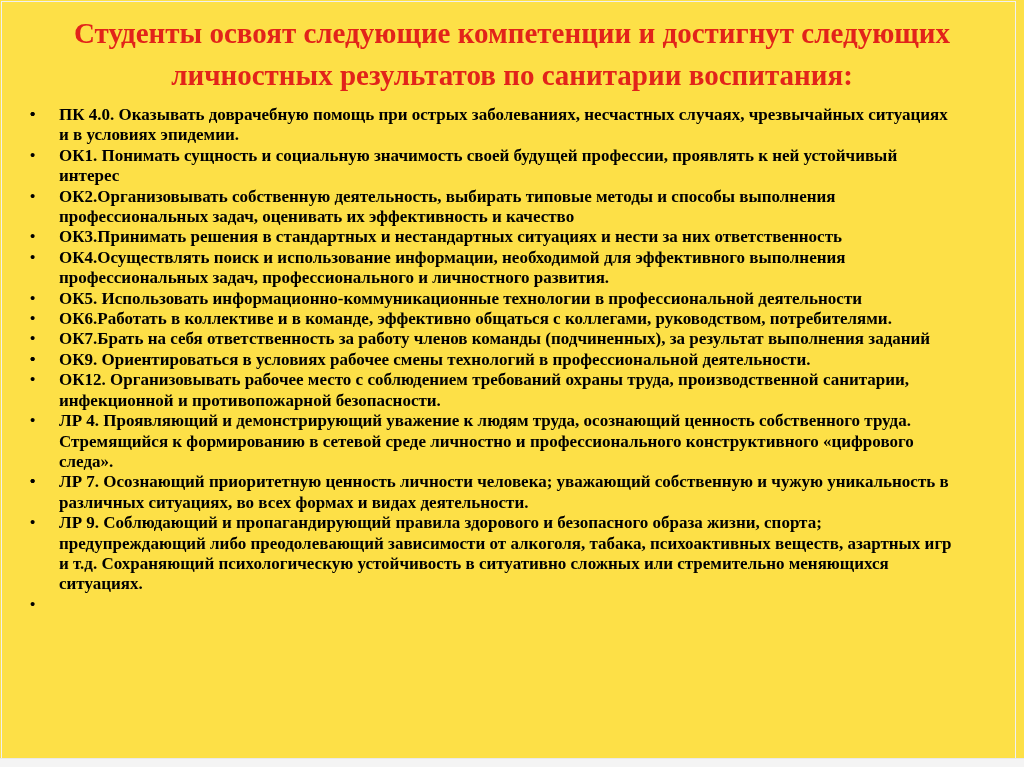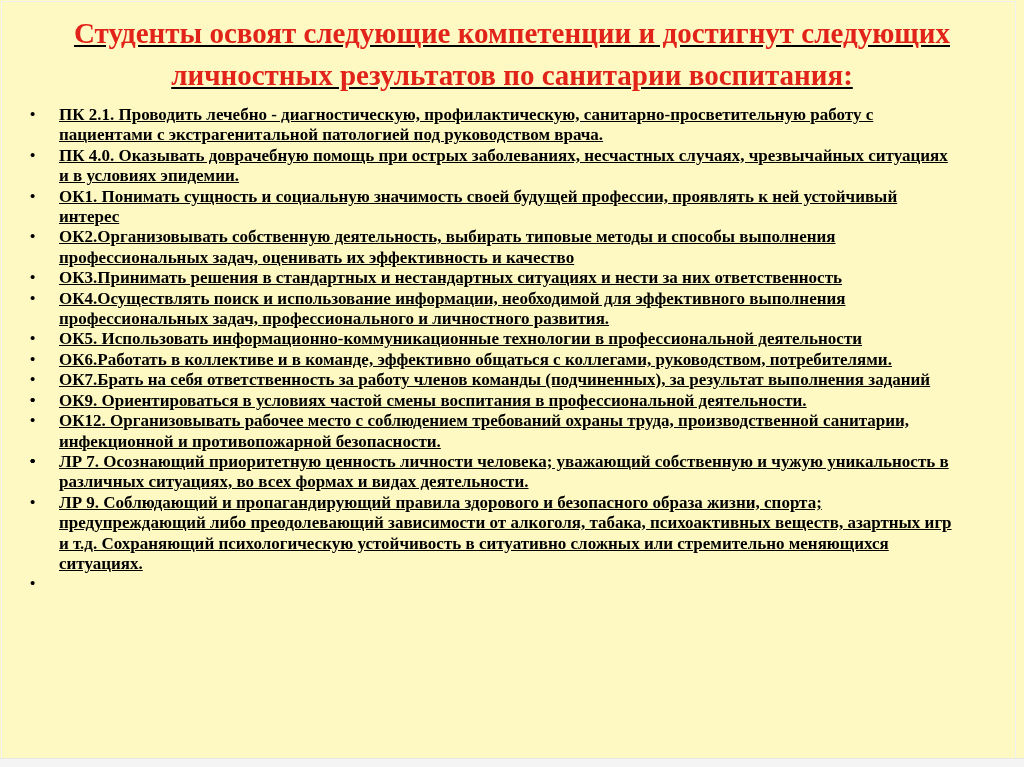--- a/index.html
+++ b/index.html
@@ -10,22 +10,21 @@
   body {
     width: 1024px;
     height: 767px;
     overflow: hidden;
     font-family: "Liberation Serif", "DejaVu Serif", serif;
   }
   .slide {
     position: relative;
     width: 1024px;
     height: 767px;
-    background: #fef9c3;
-    text-decoration: underline;
+    background: #fde047;
   }
   .frame {
     position: absolute;
     left: 1px;
     top: 1px;
     right: 8px;
     bottom: 8px;
     border: 1px solid #f0f0f0;
     pointer-events: none;
   }
@@ -77,33 +76,33 @@
 
 <div class="slide">
   <div class="frame"></div>
 
   <h1 class="title" style="color: rgb(226, 35, 26);">
     <span class="title-line">Студенты освоят следующие компетенции и достигнут следующих</span>
     <span class="title-line">личностных результатов по санитарии воспитания:</span>
   </h1>
 
   <ul class="list" style="color: rgb(0, 0, 0);">
-    <li><span class="marker">•</span><span>ПК 2.1. Проводить лечебно - диагностическую, профилактическую, санитарно-просветительную работу с пациентами с экстрагенитальной патологией под руководством врача.</span></li>
+    <li><span class="marker">•</span></li>
     <li><span class="marker">•</span><span>ПК 4.0. Оказывать доврачебную помощь при острых заболеваниях, несчастных случаях, чрезвычайных ситуациях и в условиях эпидемии.</span></li>
     <li><span class="marker">•</span><span>ОК1. Понимать сущность и социальную значимость своей будущей профессии, проявлять к ней устойчивый интерес</span></li>
     <li><span class="marker">•</span><span>ОК2.Организовывать собственную деятельность, выбирать типовые методы и способы выполнения профессиональных задач, оценивать их эффективность и качество</span></li>
     <li><span class="marker">•</span><span>ОК3.Принимать решения в стандартных и нестандартных ситуациях и нести за них ответственность</span></li>
     <li><span class="marker">•</span><span>ОК4.Осуществлять поиск и использование информации, необходимой для эффективного выполнения профессиональных задач, профессионального и личностного развития.</span></li>
     <li><span class="marker">•</span><span>ОК5. Использовать информационно-коммуникационные технологии в профессиональной деятельности</span></li>
     <li><span class="marker">•</span><span>ОК6.Работать в коллективе и в команде, эффективно общаться с коллегами, руководством, потребителями.</span></li>
     <li><span class="marker">•</span><span>ОК7.Брать на себя ответственность за работу членов команды (подчиненных), за результат выполнения заданий</span></li>
     <li><span class="marker">•</span></li>
-    <li><span class="marker">•</span><span>ОК9. Ориентироваться в условиях частой смены воспитания в профессиональной деятельности.</span></li>
+    <li><span class="marker">•</span><span>ОК9. Ориентироваться в условиях рабочее смены технологий в профессиональной деятельности.</span></li>
     <li><span class="marker">•</span><span>ОК12. Организовывать рабочее место с соблюдением требований охраны труда, производственной санитарии, инфекционной и противопожарной безопасности.</span></li>
-    <li><span class="marker">•</span></li>
+    <li><span class="marker">•</span><span>ЛР 4. Проявляющий и демонстрирующий уважение к людям труда, осознающий ценность собственного труда. Стремящийся к формированию в сетевой среде личностно и профессионального конструктивного «цифрового следа».</span></li>
     <li><span class="marker">•</span></li>
     <li><span class="marker">•</span><span>ЛР 7. Осознающий приоритетную ценность личности человека; уважающий собственную и чужую уникальность в различных ситуациях, во всех формах и видах деятельности.</span></li>
     <li><span class="marker">•</span><span>ЛР 9. Соблюдающий и пропагандирующий правила здорового и безопасного образа жизни, спорта; предупреждающий либо преодолевающий зависимости от алкоголя, табака, психоактивных веществ, азартных игр и т.д. Сохраняющий психологическую устойчивость в ситуативно сложных или стремительно меняющихся ситуациях.</span></li>
     <li><span class="marker">•</span></li>
   </ul>
 
   <div class="bottom-edge"></div>
 </div>
 
 </body></html>

